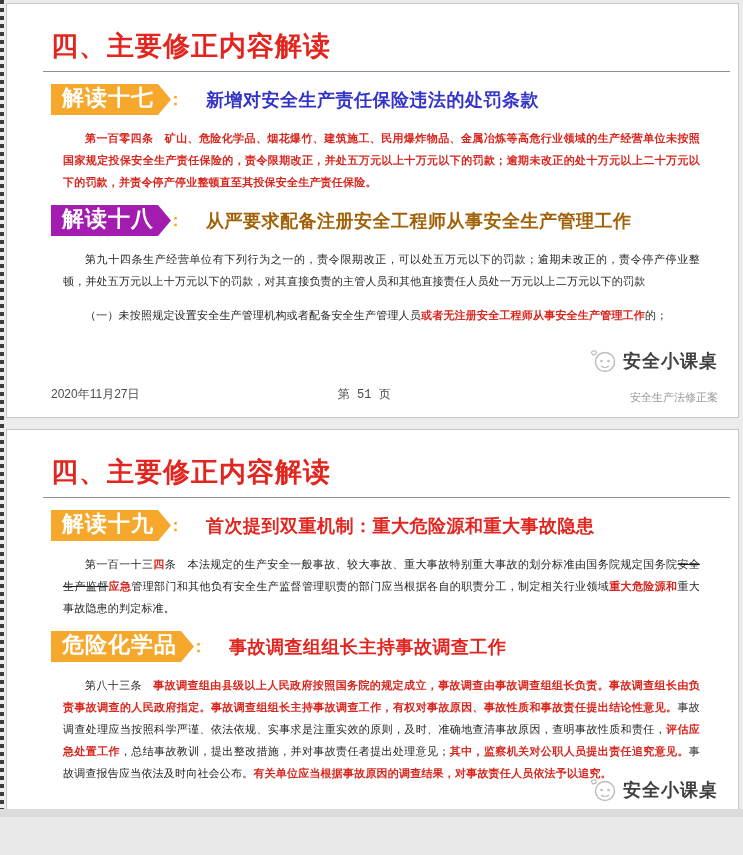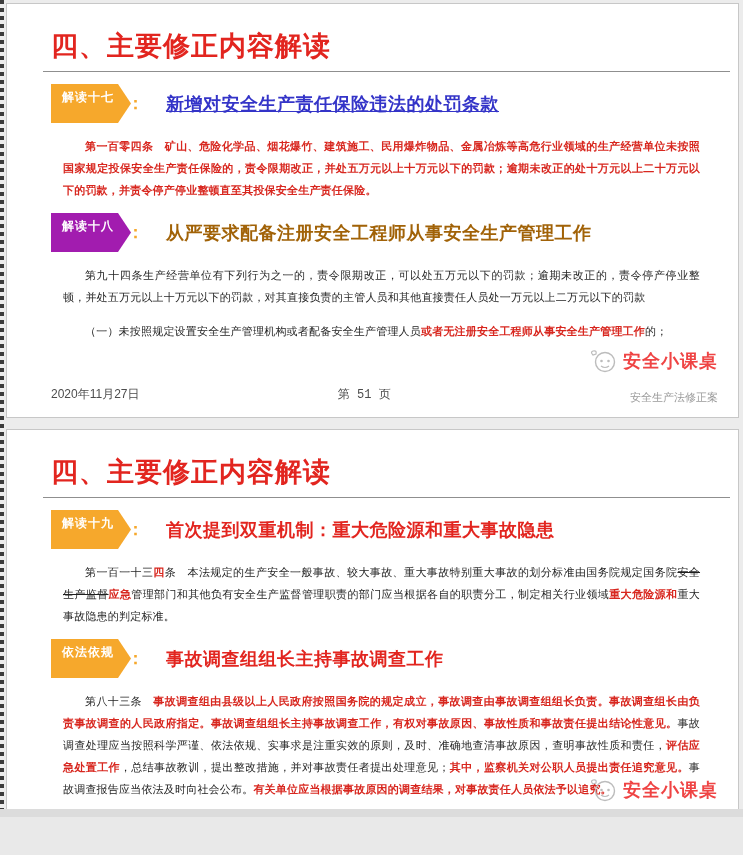--- a/index.html
+++ b/index.html
@@ -8,57 +8,57 @@
   .perforation{position:absolute;left:0;top:0;width:4px;height:855px;
     background:repeating-linear-gradient(to bottom,#3c3c3c 0 4px,#ededed 4px 8px);}
   .slides-wrap{position:absolute;left:6px;top:3px;width:733px;}
   .slide{position:relative;background:#ffffff;border:1px solid #c7c7c7;box-sizing:border-box;
     padding:24px 26px 46px 44px;overflow:hidden;}
   .slide.s1{height:415px;}
   .slide.s2{height:418px;margin-top:11px;}
   .slide-title{font-size:27px;font-weight:bold;letter-spacing:1px;}
   .title-rule{border:none;border-top:1px solid #8f8f8f;margin:7px -18px 0 -8px;}
   .section-head{display:flex;align-items:center;margin-top:12px;}
-  .badge{color:#fff;font-weight:bold;font-size:12px;line-height:27px;height:27px;
-    padding:0 17px 12px 11px;letter-spacing:1px;
+  .badge{color:#fff;font-weight:bold;font-size:22px;line-height:27px;height:27px;
+    padding:0 17px 4px 11px;letter-spacing:1px;
     clip-path:polygon(0 0,calc(100% - 13px) 0,100% 50%,calc(100% - 13px) 100%,0 100%);}
   .badge-colon{font-weight:bold;font-size:17px;margin-left:-4px;}
   .subtitle{font-weight:bold;font-size:18px;margin-left:22px;letter-spacing:0.5px;}
   .section-body{margin-top:11px;}
   .para{font-size:11px;line-height:22px;text-indent:2em;margin:12px;color:#1f1f1f;
     text-align:justify;letter-spacing:0.2px;}
   .seg-black{color:#1f1f1f;font-weight:normal;}
   .seg-red{font-weight:bold;}
   .seg-strike{color:#1f1f1f;text-decoration:line-through;}
   .footer{position:absolute;left:44px;right:20px;bottom:14px;display:flex;align-items:flex-end;
     font-size:12px;color:#4c4c4c;}
   .footer-date{flex:0 0 auto;}
   .footer-page{flex:1 1 auto;text-align:center;font-family:Liberation Mono, monospace;}
   .brand{flex:0 0 auto;text-align:right;line-height:1.1;}
   .brand-top{display:flex;align-items:center;justify-content:flex-end;}
-  .brand-name{font-size:18px;font-weight:bold;color:#ef4444;letter-spacing:1px;}
+  .brand-name{font-size:18px;font-weight:bold;color:#404040;letter-spacing:1px;}
   .brand-tagline{font-size:11px;color:#9b9b9b;margin-top:16px;}
   .brand-icon{margin-right:4px;}
   .bottom-strip{position:absolute;left:0;right:0;bottom:0;height:8px;background:#dcdcdc;}
 </style>
 </head>
 <body>
 
 <div class="canvas">
   <div class="perforation"></div>
   <div class="slides-wrap">
   <div class="slide s1">
     <div class="slide-title" style="color: rgb(226, 37, 31);">四、主要修正内容解读</div>
     <hr class="title-rule">
     <div class="sections">
   <div class="section">
     <div class="section-head">
       <span class="badge" style="background: rgb(246, 168, 44);">解读十七</span>
       <span class="badge-colon" style="color: rgb(246, 168, 44);">：</span>
-      <span class="subtitle" style="color: rgb(52, 52, 200); text-decoration: underline;">新增对安全生产责任保险违法的处罚条款</span>
+      <span class="subtitle" style="color: rgb(52, 52, 200);">新增对安全生产责任保险违法的处罚条款</span>
     </div>
     <div class="section-body">
               <p class="para"><span class="seg-red" style="color: rgb(216, 39, 31);">第一百零四条　矿山、危险化学品、烟花爆竹、建筑施工、民用爆炸物品、金属冶炼等高危行业领域的生产经营单位未按照国家规定投保安全生产责任保险的，责令限期改正，并处五万元以上十万元以下的罚款；逾期未改正的处十万元以上二十万元以下的罚款，并责令停产停业整顿直至其投保安全生产责任保险。</span></p>
             </div>
   </div>
 
   <div class="section">
     <div class="section-head">
       <span class="badge" style="background: #a21caf;">解读十八</span>
       <span class="badge-colon" style="color: rgb(246, 168, 44);">：</span>
@@ -99,21 +99,21 @@
       <span class="badge-colon" style="color: rgb(246, 168, 44);">：</span>
       <span class="subtitle" style="color: rgb(226, 37, 31); text-align: right;">首次提到双重机制：重大危险源和重大事故隐患</span>
     </div>
     <div class="section-body">
               <p class="para"><span class="seg-black">第一百一十三</span><span class="seg-red" style="color: rgb(216, 39, 31);">四</span><span class="seg-black">条　本法规定的生产安全一般事故、较大事故、重大事故特别重大事故的划分标准由国务院规定国务院</span><span class="seg-strike">安全生产监督</span><span class="seg-red" style="color: rgb(216, 39, 31);">应急</span><span class="seg-black">管理部门和其他负有安全生产监督管理职责的部门应当根据各自的职责分工，制定相关行业领域</span><span class="seg-red" style="color: rgb(216, 39, 31);">重大危险源和</span><span class="seg-black">重大事故隐患的判定标准。</span></p>
             </div>
   </div>
 
   <div class="section">
     <div class="section-head">
-      <span class="badge" style="background: rgb(246, 168, 44);">依法依规</span>
+      <span class="badge" style="background: rgb(246, 168, 44);">危险化学品</span>
       <span class="badge-colon" style="color: rgb(246, 168, 44);">：</span>
       <span class="subtitle" style="color: rgb(226, 37, 31);">事故调查组组长主持事故调查工作</span>
     </div>
     <div class="section-body">
               <p class="para"><span class="seg-black">第八十三条　</span><span class="seg-red" style="color: rgb(216, 39, 31);">事故调查组由县级以上人民政府按照国务院的规定成立，事故调查由事故调查组组长负责。事故调查组长由负责事故调查的人民政府指定。事故调查组组长主持事故调查工作，有权对事故原因、事故性质和事故责任提出结论性意见。</span><span class="seg-black">事故调查处理应当按照科学严谨、依法依规、实事求是注重实效的原则，及时、准确地查清事故原因，查明事故性质和责任，</span><span class="seg-red" style="color: rgb(216, 39, 31);">评估应急处置工作</span><span class="seg-black">，总结事故教训，提出整改措施，并对事故责任者提出处理意见；</span><span class="seg-red" style="color: rgb(216, 39, 31);">其中，监察机关对公职人员提出责任追究意见。</span><span class="seg-black">事故调查报告应当依法及时向社会公布。</span><span class="seg-red" style="color: rgb(216, 39, 31);">有关单位应当根据事故原因的调查结果，对事故责任人员依法予以追究。</span></p>
             </div>
   </div>
 </div>
     <div class="footer">
       <span class="footer-date">2020年11月27日</span>

